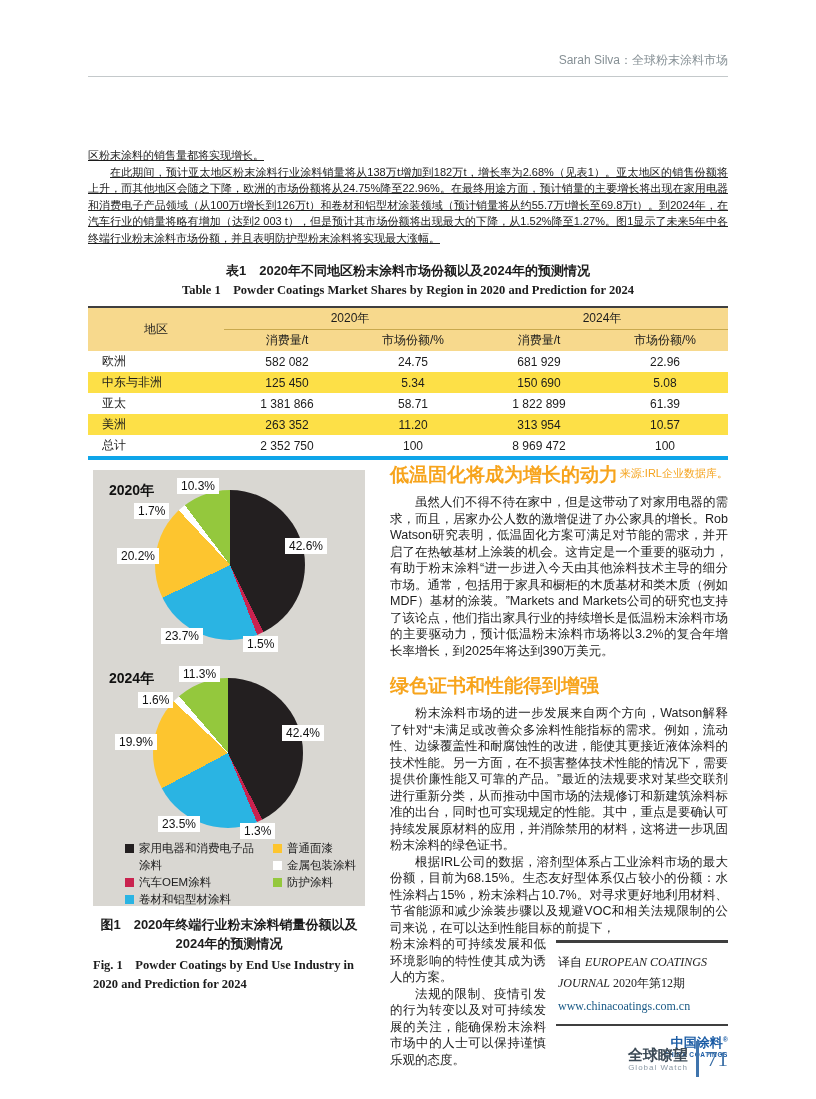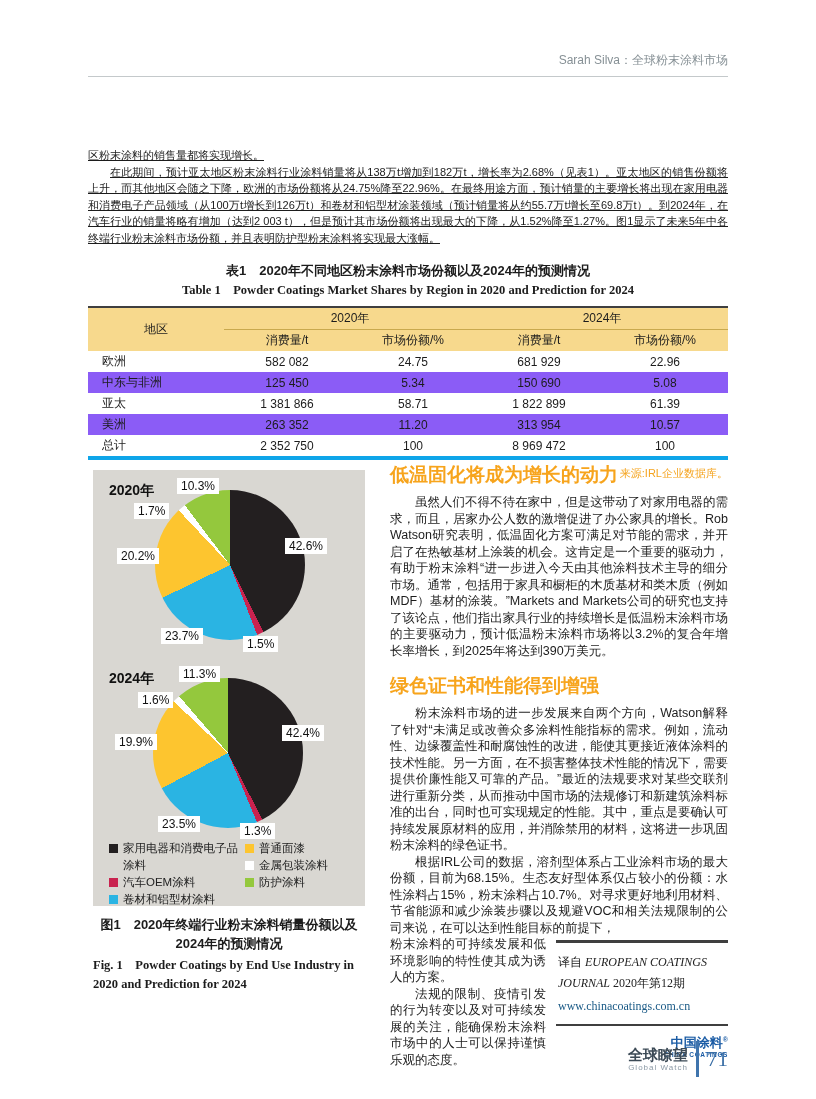--- a/index.html
+++ b/index.html
@@ -20,38 +20,38 @@
   .tcap-zh{margin:0;text-align:center;font-weight:bold;font-size:13px;}
   .tcap-en{margin:2px 0 7px;text-align:center;font-weight:bold;font-size:12.5px;
            font-family:"Liberation Serif","DejaVu Serif",serif;}
   table.mkt{width:100%;border-collapse:collapse;font-size:12px;
             border-top:2px solid #3f3f3f;border-bottom:4px solid #0ea5e9;}
   table.mkt th{background:#f7d98d;font-weight:normal;padding:2px 4px;height:16px;}
   th.yeargrp{border-bottom:1px solid #c9a94e;}
   th.regionhead{text-align:center;}
   table.mkt td{padding:2px 4px;height:15px;text-align:center;}
   table.mkt td.region{text-align:left;padding-left:14px;}
-  table.mkt tr.stripe{background:#8b5cf6;}
+  table.mkt tr.stripe{background:#fde047;}
   .source{margin-top:6px;text-align:right;font-size:11px;color:#f5a41f;}
 
   
   .figure{position:absolute;left:93px;top:470px;width:272px;}
   .chartbox{position:relative;width:272px;height:436px;background:#d9d7d2;}
   .pie{position:absolute;width:150px;height:150px;border-radius:50%;}
   .pie-2020{left:62px;top:20px;}
   .pie-2024{left:60px;top:208px;}
   .ptitle{position:absolute;font-weight:bold;font-size:14px;color:#111;}
   .pt-2020{left:16px;top:12px;}
   .pt-2024{left:16px;top:200px;}
   .plabel{position:absolute;background:#ffffff;font-size:12px;line-height:16px;padding:0 4px;color:#111;}
   .la0{left:192px;top:68px;}  .la1{left:150px;top:166px;} .la2{left:68px;top:158px;}
   .la3{left:24px;top:78px;}   .la4{left:41px;top:33px;}   .la5{left:84px;top:8px;}
   .lb0{left:189px;top:255px;} .lb1{left:147px;top:353px;} .lb2{left:65px;top:346px;}
   .lb3{left:22px;top:264px;}  .lb4{left:45px;top:222px;}  .lb5{left:86px;top:196px;}
-  .legend{position:absolute;left:16px;top:370px;display:flex;font-size:11.5px;line-height:17px;color:#222;}
+  .legend{position:absolute;left:32px;top:370px;display:flex;gap:12px;font-size:11.5px;line-height:17px;color:#222;}
   .lcol{display:flex;flex-direction:column;}
   .lcol1{width:136px;} .lcol2{width:104px;}
   .litem{display:flex;align-items:flex-start;gap:5px;}
   .chip{width:9px;height:9px;margin-top:4px;flex:none;}
   .fcap-zh{margin:9px 0 0;text-align:center;font-weight:bold;font-size:13px;line-height:19px;}
   .fcap-en{margin:3px 0 0;text-align:left;font-weight:bold;font-size:12.5px;line-height:19px;
            font-family:"Liberation Serif","DejaVu Serif",serif;}
 
   
   .rcol{position:absolute;left:390px;top:463px;width:338px;font-size:12.5px;line-height:16.5px;text-align:justify;}

